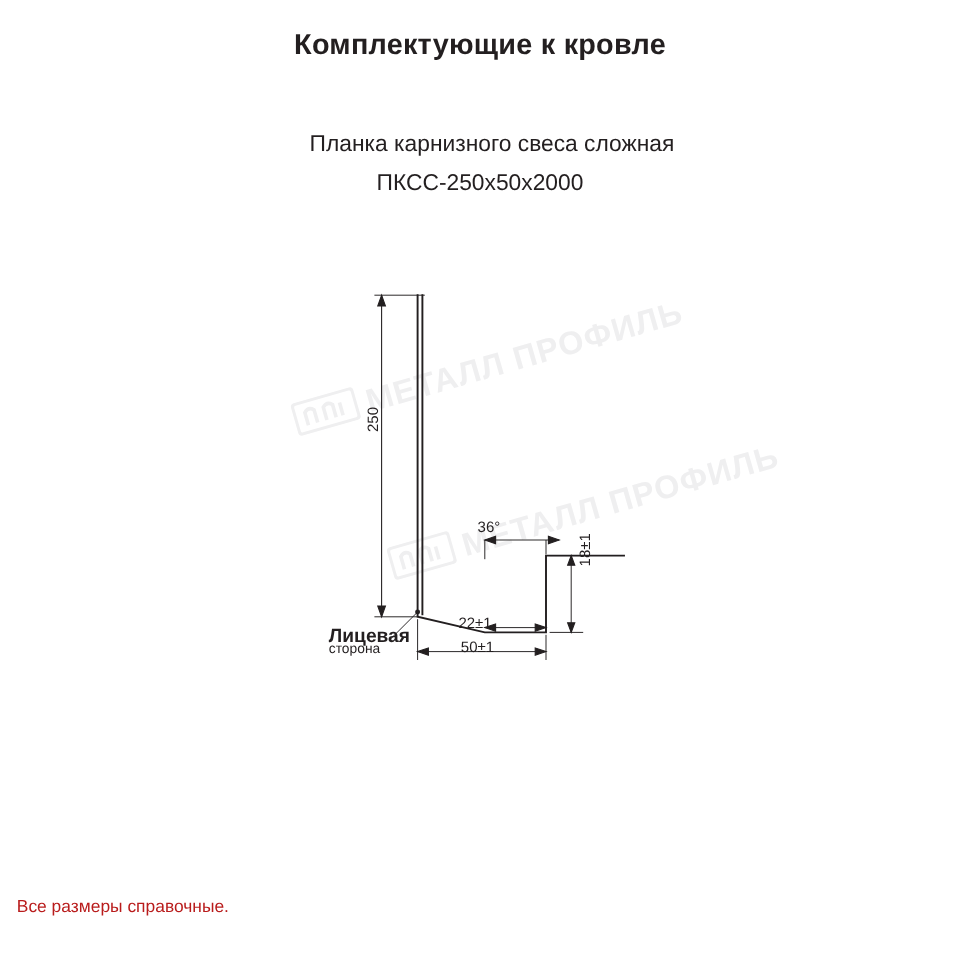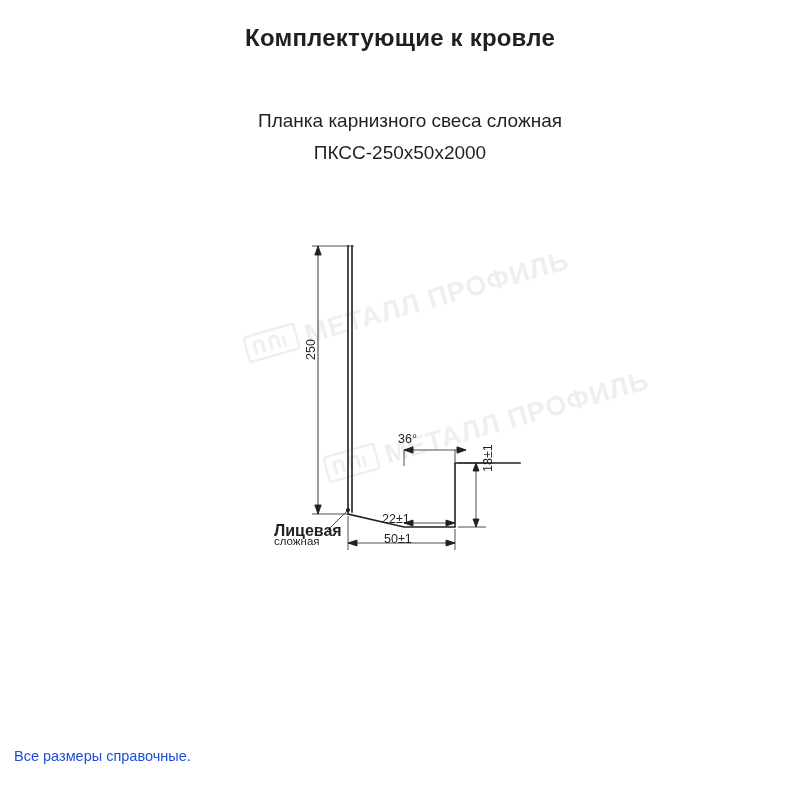--- a/index.html
+++ b/index.html
@@ -51,21 +51,21 @@
     width: 800px;
     text-align: center;
     font-size: 19px;
   }
 
   
   .note {
     position: absolute;
     left: 14px;
     font-size: 14.5px;
-    color: #1d4ed8;
+    color: #b91c1c;
   }
   .note1 { top: 748px; }
   .note2 { top: 770px; }
 
   
   .drawing {
     position: absolute;
     left: 230px;
     top: 210px;
     width: 420px;
@@ -199,18 +199,18 @@
         <circle cx="118" cy="300" r="1.6"></circle>
       </g>
     </svg>
 
     <div class="lbl lbl-250">250</div>
     <div class="lbl lbl-36">36°</div>
     <div class="lbl lbl-18">18±1</div>
     <div class="lbl lbl-22">22±1</div>
     <div class="lbl lbl-50">50±1</div>
     <div class="lbl lbl-face1">Лицевая</div>
-    <div class="lbl lbl-face2">сложная</div>
+    <div class="lbl lbl-face2">сторона</div>
   </div>
 
   <div class="note note1">Все размеры справочные.</div>
 
 </div>
 
 </body></html>

